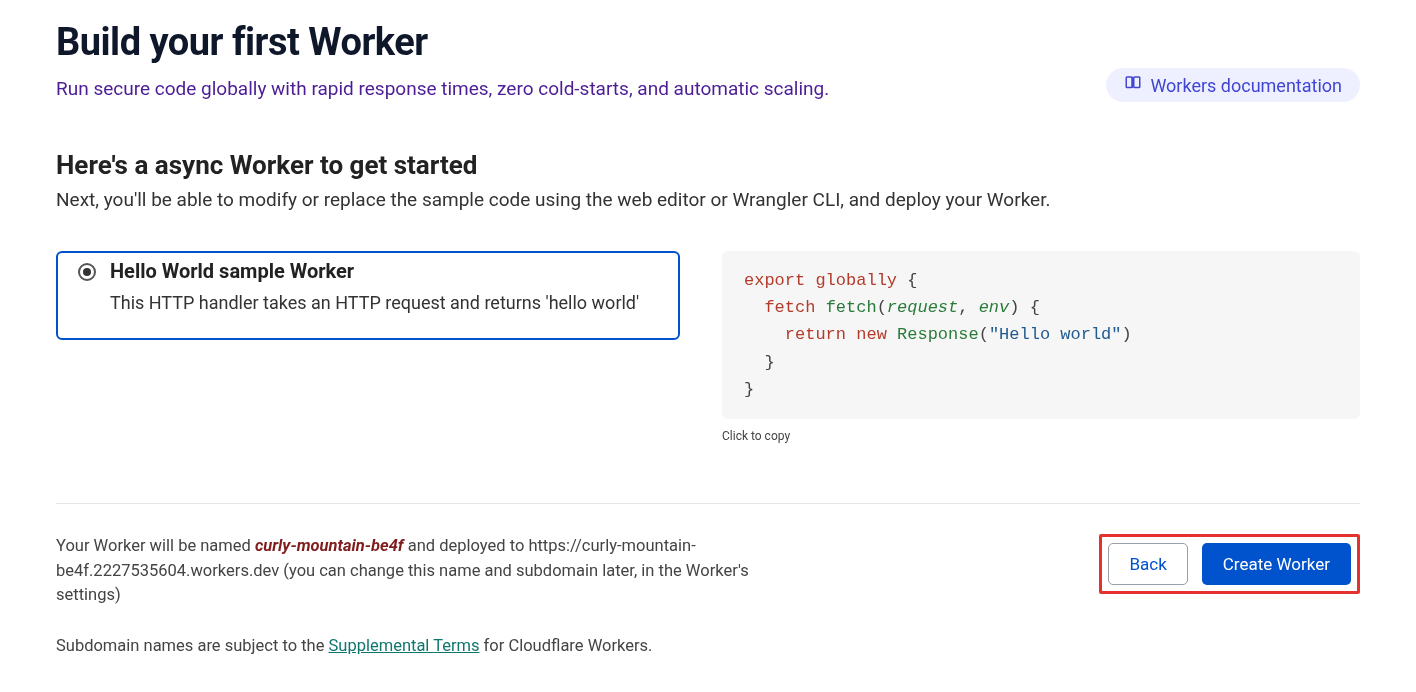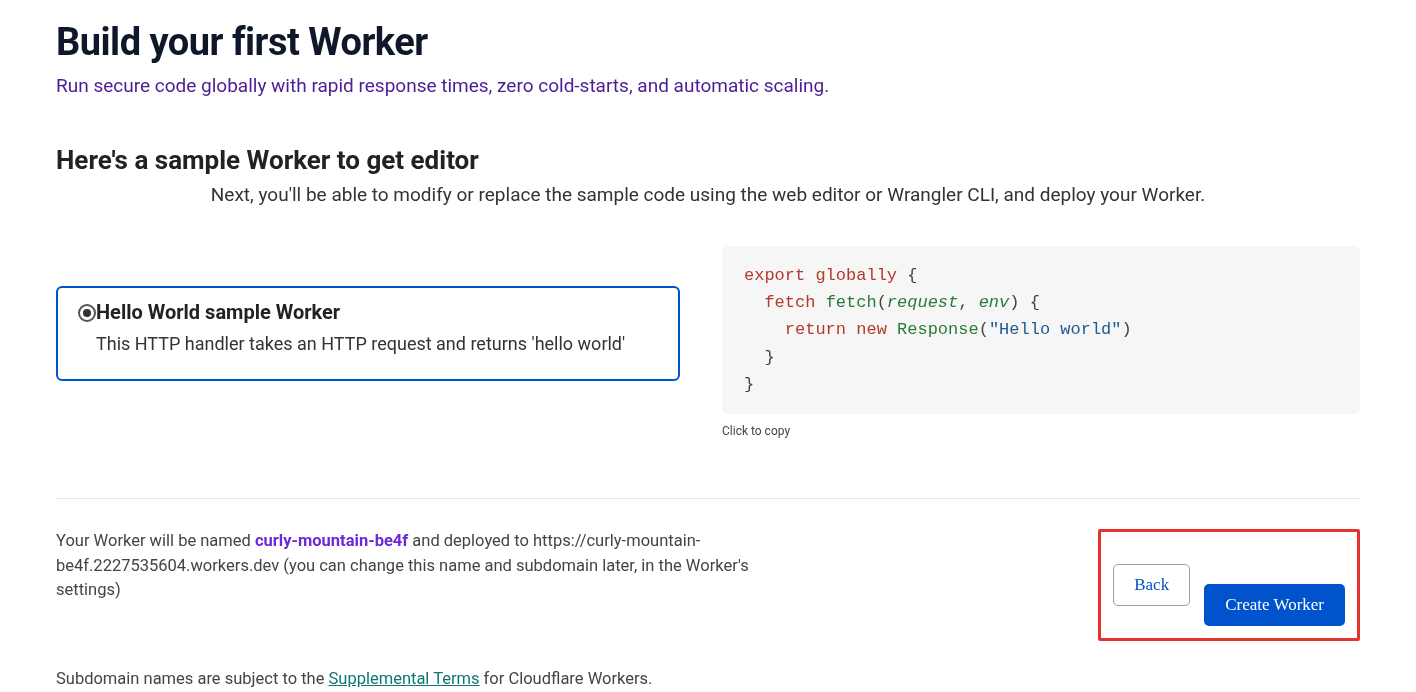--- a/index.html
+++ b/index.html
@@ -46,36 +46,35 @@
   }
   h2 {
     font-size: 26px;
     font-weight: 700;
     color: #222;
   }
   .section-sub {
     font-size: 19px;
     color: #333;
     margin-top: 8px;
-    text-align: center;
   }
   .row {
     display: flex;
     gap: 42px;
     margin-top: 40px;
     align-items: flex-start;
   }
   .option-card {
     flex: 0 0 624px;
     border: 2px solid #0052cd;
     border-radius: 6px;
-    padding: 12px 20px 22px 20px;
-    display: flex;
+    padding: 6px 20px 22px 20px;
+    display: flex;
+    gap: 14px;
     cursor: pointer;
-    margin-top: 40px;
   }
   .radio-outer {
     flex: 0 0 18px;
     width: 18px; height: 18px;
     border: 2px solid #555;
     border-radius: 50%;
     margin-top: 4px;
     display: flex;
     align-items: center;
     justify-content: center;
@@ -132,21 +131,21 @@
     align-items: flex-start;
     justify-content: space-between;
     gap: 40px;
   }
   .footer-text {
     font-size: 16.5px;
     color: #444;
     line-height: 1.5;
     max-width: 760px;
   }
-  .footer-text strong { color: #6d28d9; }
+  .footer-text strong { color: #7f1d1d; font-style: italic; }
   .btn-row {
     display: flex;
     gap: 14px;
     align-items: center;
     padding: 6px;
   }
   .btn {
     font-size: 17px;
     padding: 10px 20px;
     border-radius: 5px;
@@ -155,27 +154,24 @@
     font-family: inherit;
   }
   .btn-back {
     background: #fff;
     color: #0052cd;
     border: 1px solid #9aa0aa;
   }
   .btn-primary {
     background: #0052cd;
     color: #fff;
-    margin-top: 40px;
   }
   .highlight-box {
     border: 3px solid #e5322e;
-    padding: 6px;
     border-radius: 2px;
-    font-family: Liberation Serif, serif;
   }
   .legal {
     margin-top: 28px;
     font-size: 16.5px;
     color: #444;
   }
   .legal a {
     color: #0f766e;
     text-decoration: underline;
   }
@@ -183,24 +179,34 @@
 </head>
 <body>
 
 <div class="header-row">
   <div>
     <h1>Build your first Worker</h1>
   </div>
 </div>
 <div class="header-row" style="margin-top:4px;">
   <p class="subtitle">Run secure code globally with rapid response times, zero cold-starts, and automatic scaling.</p>
+  <a class="docs-pill" href="#">
+    <span>
+      <svg viewBox="0 0 24 24" fill="none" stroke="#4046d3" stroke-width="2">
+        <rect x="3" y="4" width="8" height="14" rx="1"></rect>
+        <rect x="13" y="4" width="8" height="14" rx="1"></rect>
+        <line x1="11" y1="4" x2="11" y2="18"></line>
+      </svg>
+    </span>
+    <span>Workers documentation</span>
+  </a>
 </div>
 
 <div class="section">
-  <h2>Here's a sample Worker to get editor</h2>
+  <h2>Here's a async Worker to get started</h2>
   <p class="section-sub">Next, you'll be able to modify or replace the sample code using the web editor or Wrangler CLI, and deploy your Worker.</p>
 
   <div class="row">
 
     <div class="option-card">
       <span class="radio-outer">
         <span class="radio-inner"></span>
       </span>
       <div>
         <div class="option-title">Hello World sample Worker</div>

